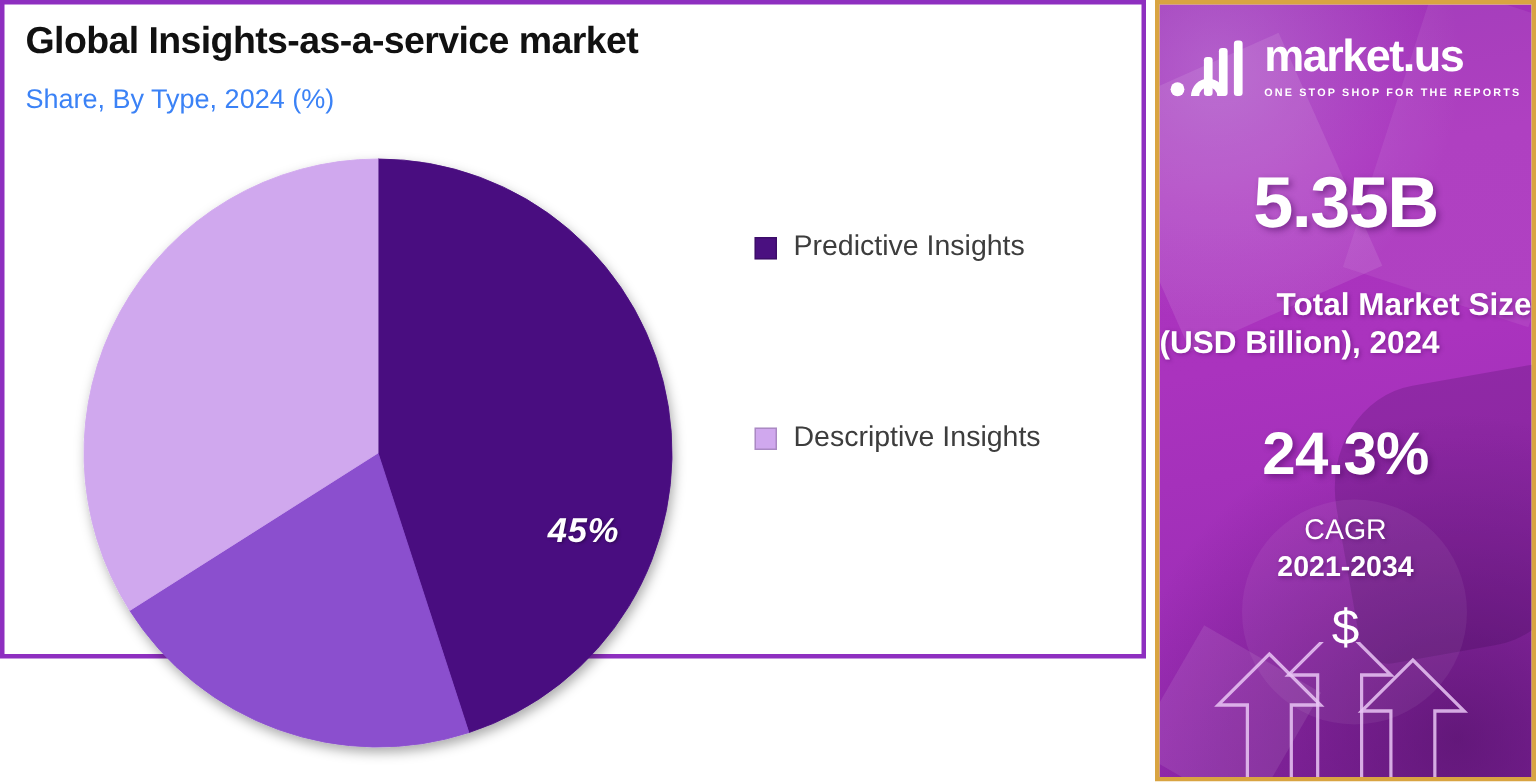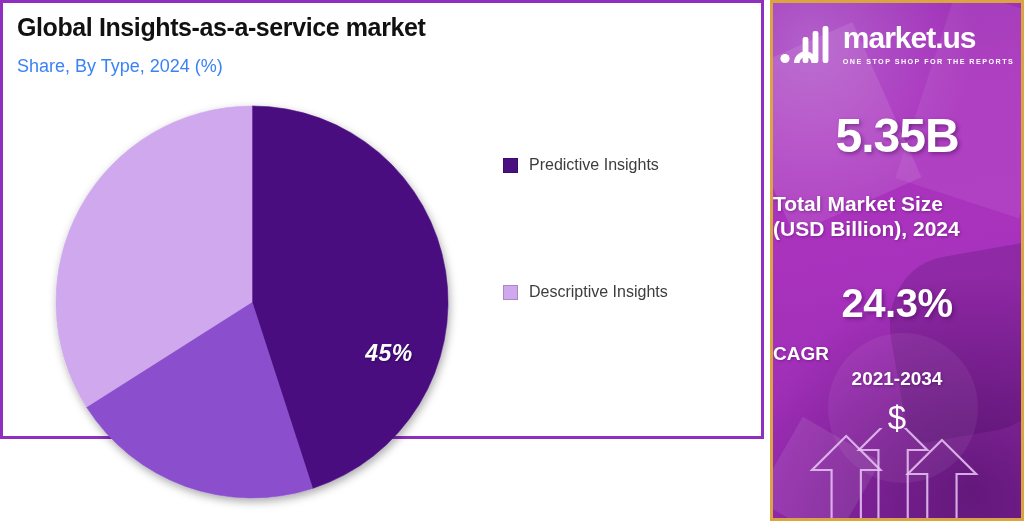--- a/index.html
+++ b/index.html
@@ -34,21 +34,21 @@
     text-shadow:1px 1px 2px rgba(0,0,0,.35);
   }
 
   
   #legend{position:absolute;left:500px;top:140px;width:250px;}
   .legend-row{display:flex;align-items:center;height:44px;margin-bottom:83px;}
   .legend-swatch{
     width:15px;height:15px;flex:0 0 15px;margin-right:11px;
     border:1px solid rgba(0,0,0,.18);box-sizing:border-box;
   }
-  .legend-text{font-size:16px;color:#3d3d3d;white-space:nowrap;}
+  .legend-text{font-size:19px;color:#3d3d3d;white-space:nowrap;}
 
   
   #stat-panel{
     position:absolute;left:770px;top:0;width:254px;height:521px;
     border:3px solid #d9a441;box-sizing:border-box;
     background:
       radial-gradient(ellipse 150% 70% at 80% 95%, rgba(60,10,80,.55) 0%, rgba(60,10,80,0) 60%),
       radial-gradient(ellipse 120% 60% at 15% 8%, rgba(210,170,235,.38) 0%, rgba(210,170,235,0) 55%),
       linear-gradient(170deg,#9c2fb5 0%,#a932bd 22%,#aa33be 45%,#a02fb8 70%,#8f27ab 100%);
     overflow:hidden;
@@ -60,41 +60,41 @@
        transform:rotate(18deg);}
   #bg3{left:120px;top:250px;width:160px;height:180px;background:rgba(40,0,60,.18);
        transform:rotate(-10deg);border-radius:40% 10% 45% 12%;}
   #bg4{left:55px;top:330px;width:150px;height:150px;background:rgba(255,255,255,.06);
        border-radius:50%;}
   #bg5{left:0px;top:430px;width:90px;height:95px;background:rgba(255,255,255,.09);
        transform:rotate(30deg);}
 
   
   #logo{position:absolute;left:0;top:20px;width:100%;display:flex;
-        justify-content:center;align-items:flex-start;}
+        justify-content:center;align-items:flex-end;}
   #logo-mark{width:54px;height:40px;margin-right:9px;margin-top:2px;}
   #logo-textwrap{display:flex;flex-direction:column;}
   #logo-name{font-size:30px;font-weight:bold;color:#fff;line-height:1;
              letter-spacing:-1px;}
   #logo-tag{font-size:7.2px;color:#fff;letter-spacing:1.45px;
             margin-top:4px;font-weight:bold;white-space:nowrap;}
 
   #stat1-value{position:absolute;left:0;top:105px;width:100%;text-align:center;
     font-size:48px;font-weight:bold;color:#fff;letter-spacing:-1px;
     text-shadow:2px 2px 4px rgba(60,0,80,.45);}
-  #stat1-l1{position:absolute;left:0;top:189px;width:100%;text-align:left;
+  #stat1-l1{position:absolute;left:0;top:189px;width:100%;text-align:right;
     font-size:21px;font-weight:bold;color:#fff;text-shadow:1px 1px 3px rgba(60,0,80,.4);}
   #stat1-l2{position:absolute;left:0;top:214px;width:100%;text-align:left;
     font-size:21px;font-weight:bold;color:#fff;text-shadow:1px 1px 3px rgba(60,0,80,.4);}
 
   #stat2-value{position:absolute;left:0;top:278px;width:100%;text-align:center;
     font-size:40px;font-weight:bold;color:#fff;letter-spacing:-0.5px;
     text-shadow:2px 2px 4px rgba(60,0,80,.45);}
-  #stat2-l1{position:absolute;left:0;top:340px;width:100%;
-    font-size:19px;font-weight:bold;color:#fff;text-shadow:1px 1px 3px rgba(60,0,80,.4);}
+  #stat2-l1{position:absolute;left:0;top:340px;width:100%;text-align:center;
+    font-size:19px;font-weight:normal;color:#fff;text-shadow:1px 1px 3px rgba(60,0,80,.4);}
   #stat2-l2{position:absolute;left:0;top:365px;width:100%;text-align:center;
     font-size:19px;font-weight:bold;color:#fff;text-shadow:1px 1px 3px rgba(60,0,80,.4);}
 
   #dollar{position:absolute;left:0;top:398px;width:100%;text-align:center;
     font-size:33px;color:#fff;font-weight:normal;line-height:1;}
   #arrows{position:absolute;left:0;bottom:0;width:100%;height:90px;}
 </style>
 </head>
 <body>
 

